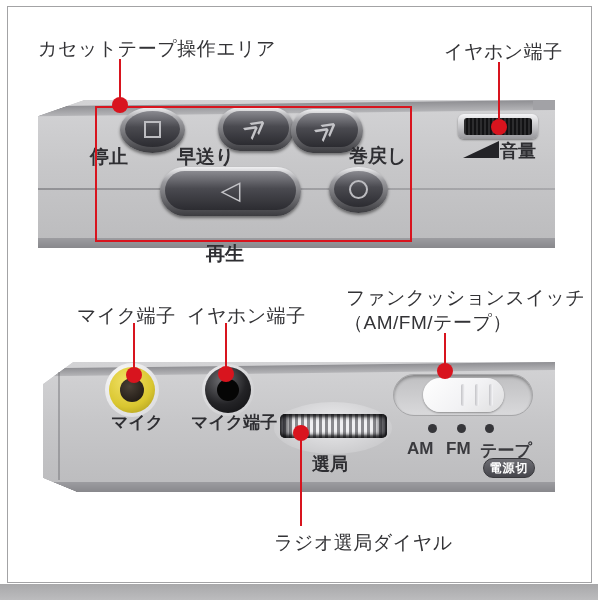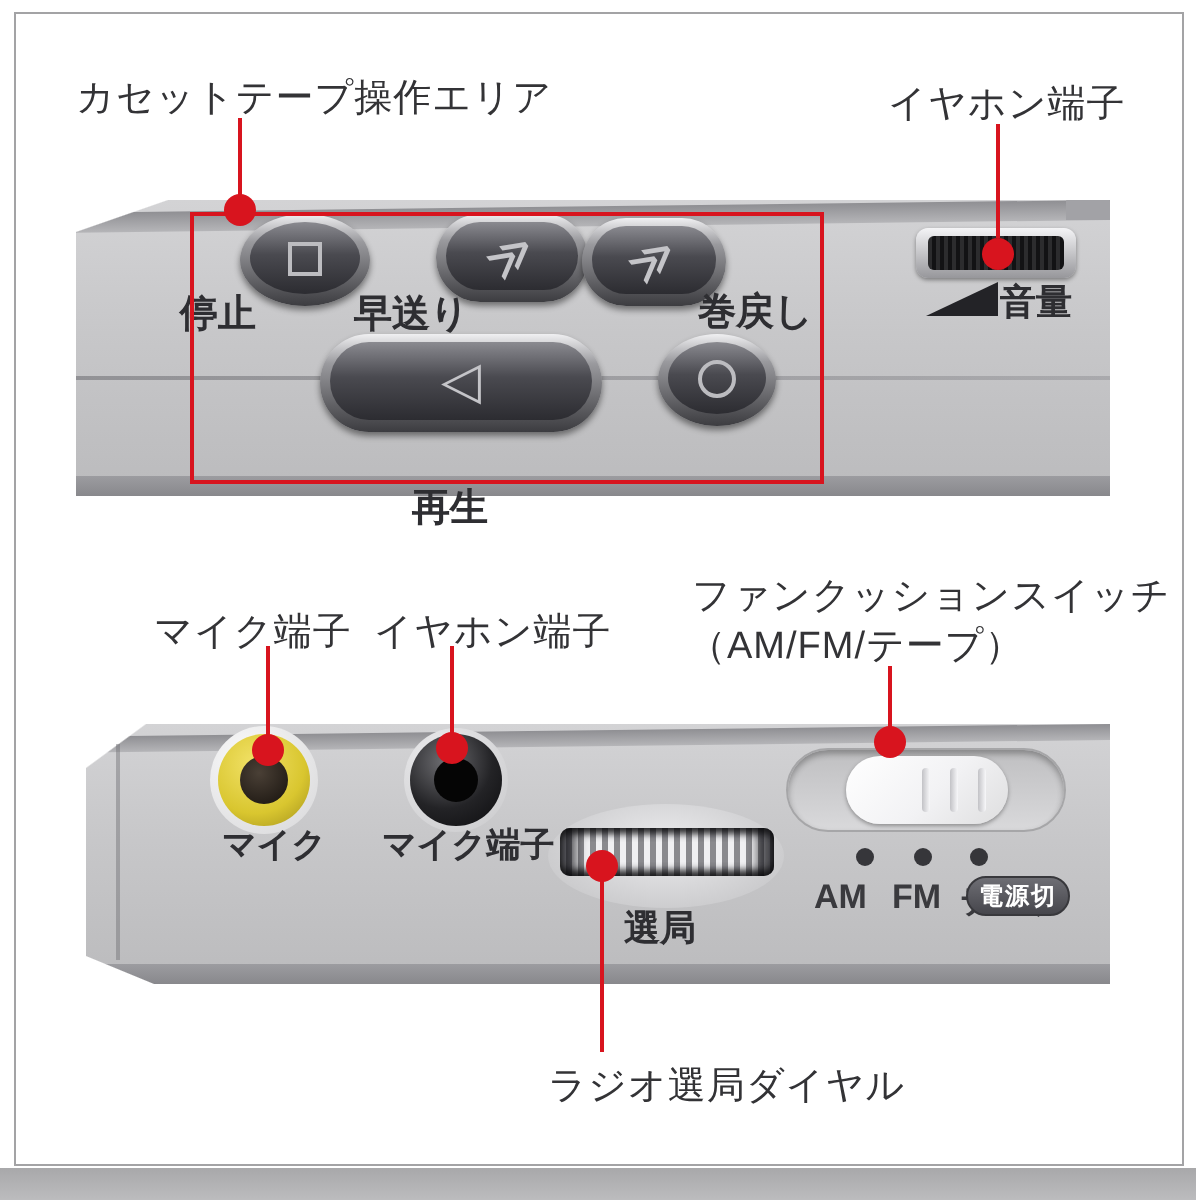--- a/index.html
+++ b/index.html
@@ -48,21 +48,21 @@
   
   .dial-recess{position:absolute;left:274px;top:402px;width:118px;height:52px;border-radius:50%;background:radial-gradient(ellipse at 50% 40%,#ececee,#c0c0c2);z-index:2;}
   .dial-wheel{position:absolute;left:280px;top:414px;width:107px;height:24px;border-radius:5px;background:repeating-linear-gradient(90deg,#f0f0f2 0 3px,#8a8a8e 3px 6px);box-shadow:inset 0 3px 3px rgba(0,0,0,.55),inset 0 -3px 3px rgba(0,0,0,.55),inset 8px 0 6px rgba(20,20,25,.75),inset -8px 0 6px rgba(20,20,25,.75);z-index:2;}
 
   
   .fn-track{position:absolute;left:393px;top:374px;width:140px;height:42px;border-radius:21px;background:linear-gradient(180deg,#bfbfc1,#d9d9db);border:1px solid #a6a6a8;box-sizing:border-box;box-shadow:inset 0 2px 3px rgba(0,0,0,.3);z-index:2;}
   .fn-knob{position:absolute;left:29px;top:3px;width:81px;height:34px;border-radius:17px;background:linear-gradient(135deg,#ffffff 0%,#f2f2f4 55%,#dededf 100%);box-shadow:0 1px 2px rgba(0,0,0,.35);}
   .fn-ridge{position:absolute;top:6px;width:4px;height:22px;border-radius:2px;background:linear-gradient(90deg,#c2c2c6,#f8f8fa);}
   .ind-dot{position:absolute;width:9px;height:9px;border-radius:50%;background:#36363a;z-index:3;}
   .band-label{position:absolute;color:#3a3a3e;font-weight:bold;font-size:17px;white-space:nowrap;z-index:3;}
-  .power-badge{position:absolute;left:483px;top:438px;width:52px;height:20px;border-radius:10px;background:linear-gradient(180deg,#6e6e74,#46464c);border:1px solid #38383c;box-sizing:border-box;color:#fff;font-size:12px;font-weight:bold;display:flex;align-items:center;justify-content:center;letter-spacing:1px;z-index:3;}
+  .power-badge{position:absolute;left:483px;top:458px;width:52px;height:20px;border-radius:10px;background:linear-gradient(180deg,#6e6e74,#46464c);border:1px solid #38383c;box-sizing:border-box;color:#fff;font-size:12px;font-weight:bold;display:flex;align-items:center;justify-content:center;letter-spacing:1px;z-index:3;}
 
   .rec-row{position:absolute;left:326px;top:221px;display:flex;align-items:center;gap:5px;z-index:3;}
   .rec-bullet{width:15px;height:15px;border-radius:50%;background:#d8141e;}
 </style>
 </head>
 <body>
 
 <div id="canvas">
   <div class="frame-border"></div>
   <div class="bottom-strip"></div>

